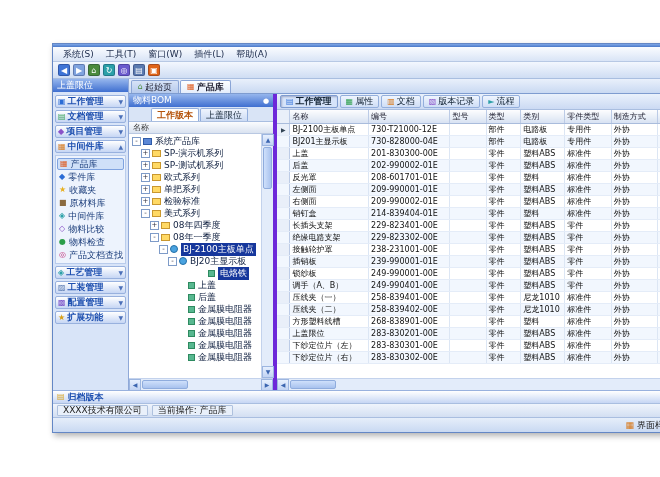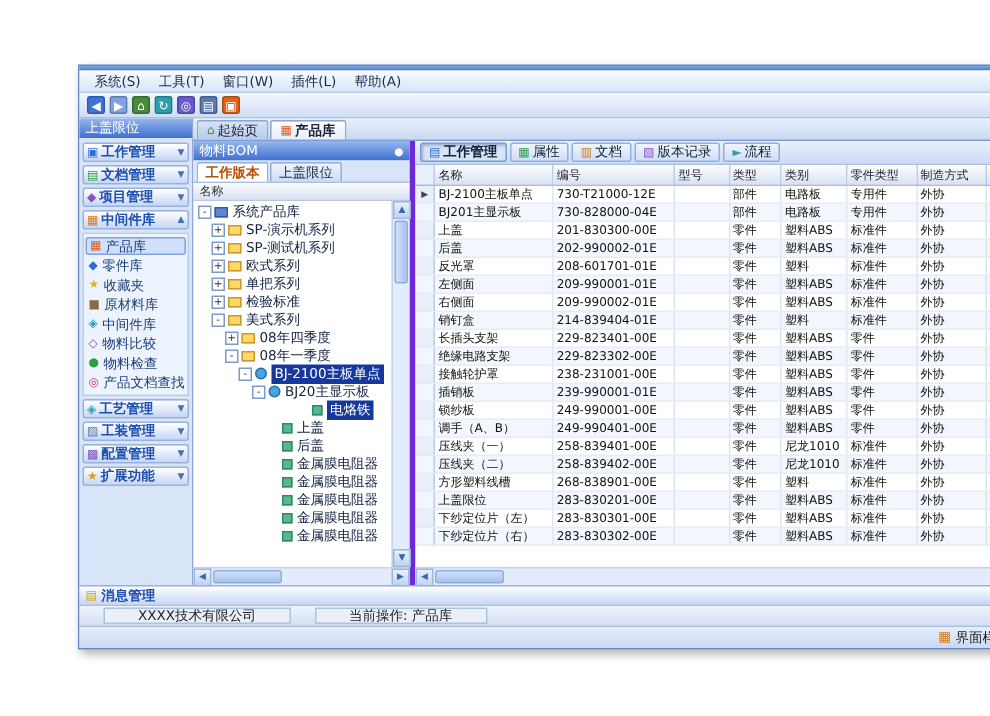--- a/index.html
+++ b/index.html
@@ -46,21 +46,21 @@
   .tab-close{margin-left:auto;width:11px;height:11px;background:#E06418;color:#fff;font-size:8px;
     line-height:10px;text-align:center;border:1px solid #A84808;border-radius:2px;align-self:center;}
   .content{flex:1;display:flex;min-height:0;}
   
   .bom-panel{width:148px;flex:none;display:flex;flex-direction:column;background:#fff;
     border-right:4px solid #6d28d9;}
   .bom-tabs{height:15px;flex:none;display:flex;background:#D9E4F6;border-bottom:1px solid #A9BEE0;
     padding:1px 2px 0;gap:1px;}
   .bom-tab{font-size:9px;padding:0 5px;display:flex;align-items:center;border:1px solid #93AEDC;
     border-bottom:none;border-radius:2px 2px 0 0;background:linear-gradient(#EFF4FD,#CCDBF4);color:#234;}
-  .bom-tab.active{background:#fff;font-weight:bold;color:#B4520A;}
+  .bom-tab.active{background:#fff;font-weight:bold;color:#B4520A;margin-left:20px;}
   .tree-colheader{height:12px;flex:none;background:linear-gradient(#FBFCFE,#D9E2F0);
     border-bottom:1px solid #B9C8E2;font-size:8px;padding:0 4px;color:#333;display:flex;align-items:center;}
   .tree-wrap{flex:1;display:flex;min-height:0;}
   .tree{flex:1;overflow:hidden;padding-top:1px;}
   .tree-row{height:12px;display:flex;align-items:center;font-size:9px;white-space:nowrap;color:#102040;cursor:default;}
   .toggle{width:9px;height:9px;flex:none;border:1px solid #7E9BC8;background:#fff;font-size:7px;
     line-height:7px;text-align:center;color:#334;margin-right:2px;}
   .toggle-spacer{width:11px;flex:none;}
   .tree-icon{width:9px;height:7px;flex:none;margin-right:3px;}
   .ti-root{background:#5B87D6;border:1px solid #2E5AA8;}
@@ -96,22 +96,22 @@
     white-space:nowrap;overflow:hidden;color:#111;}
   tr.even td{background:#F2F7FE;}
   td.selector,th.selector-h{background:#E9EFF9;border-right:1px solid #BCCBE6;text-align:center;
     color:#345;font-size:6px;padding:0;}
   
   .message-bar{height:13px;flex:none;display:flex;align-items:center;gap:3px;padding:0 4px;
     background:linear-gradient(#FFFFFF,#C6D6F4);border-top:1px solid #98B1DE;
     color:#1E50B0;font-size:9px;font-weight:bold;}
   .status-bar{height:14px;flex:none;display:flex;align-items:center;gap:4px;padding:0 4px;
     background:linear-gradient(#EFF4FC,#D3DFF2);border-top:1px solid #A9BEE0;font-size:9px;color:#222;}
-  .status-cell{border:1px solid #AEC1DE;border-radius:1px;padding:0 22px;height:11px;
-    display:flex;align-items:center;background:#E9F0FA;margin-left:12px;}
+  .status-cell{border:1px solid #AEC1DE;border-radius:1px;padding:0 5px;height:11px;
+    display:flex;align-items:center;background:#E9F0FA;}
   .session-bar{height:15px;flex:none;display:flex;align-items:center;justify-content:flex-end;
     gap:3px;padding:0 5px;background:linear-gradient(#E6EEFA,#C9D9F2);border-top:1px solid #A9BEE0;
     font-size:9px;color:#222;}
   .dd-btn{width:11px;height:11px;background:linear-gradient(#E7F0FE,#C1D3F3);
     border:1px solid #9DB6E0;font-size:6px;color:#3B65B0;text-align:center;line-height:9px;}
   .sep{width:1px;height:10px;background:#A9BEE0;}
 </style>
 </head>
 <body>
 
@@ -645,21 +645,21 @@
             <div style="flex:1"></div>
             <div class="sb-btn">▶</div>
           </div>
         </div>
       </div>
     </div>
   </div>
 
   <div class="message-bar">
     <span class="glyph-icon" style="color:#D8A018;">▤</span>
-    <span>消息管理</span>
+    <span>归档版本</span>
   </div>
 
   <div class="status-bar">
     <span class="status-cell">XXXX技术有限公司</span>
     <span class="status-cell">当前操作: 产品库</span>
   </div>
 
   <div class="session-bar">
     <span class="glyph-icon" style="color:#D87818;font-size:9px;">▦</span>
     <span>界面样式</span>

